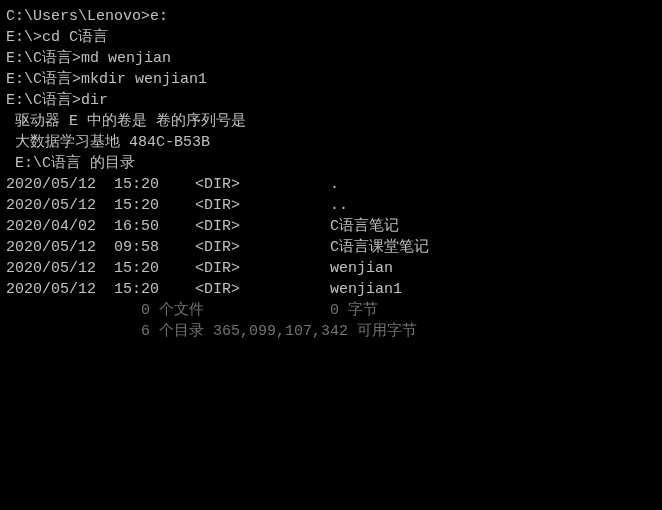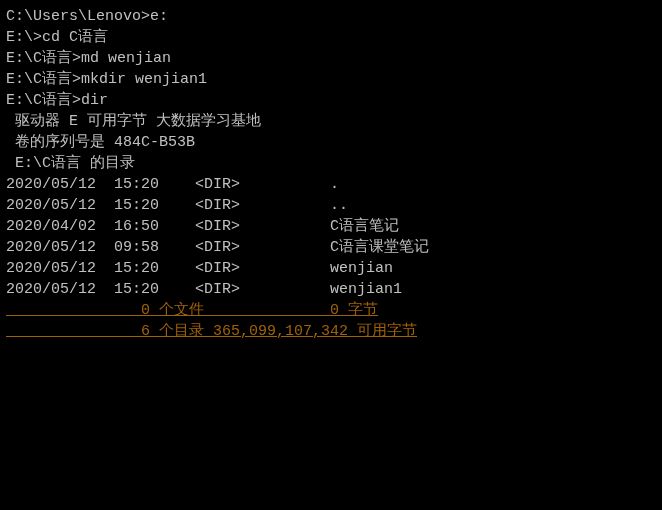--- a/index.html
+++ b/index.html
@@ -11,38 +11,37 @@
       font-size: 15px;
       line-height: 1.4;
       width: 650px;
       overflow: hidden;
     }
     .line {
       white-space: pre;
       display: block;
     }
     .dimline {
-      color: #a16207;
-      text-decoration: underline;
+      color: #737373;
     }
   </style>
 </head>
 <body>
 
 <span class="line">C:\Users\Lenovo&gt;e:</span>
 <span class="line"></span>
 <span class="line">E:\&gt;cd C语言</span>
 <span class="line"></span>
 <span class="line">E:\C语言&gt;md wenjian</span>
 <span class="line"></span>
 <span class="line">E:\C语言&gt;mkdir wenjian1</span>
 <span class="line"></span>
 <span class="line">E:\C语言&gt;dir</span>
-<span class="line"> 驱动器 E 可用字节 大数据学习基地</span>
-<span class="line"> 卷的序列号是 484C-B53B</span>
+<span class="line"> 驱动器 E 中的卷是 卷的序列号是</span>
+<span class="line"> 大数据学习基地 484C-B53B</span>
 <span class="line"></span>
 <span class="line"> E:\C语言 的目录</span>
 <span class="line"></span>
 <span class="line">2020/05/12  15:20    &lt;DIR&gt;          .</span>
 <span class="line">2020/05/12  15:20    &lt;DIR&gt;          ..</span>
 <span class="line">2020/04/02  16:50    &lt;DIR&gt;          C语言笔记</span>
 <span class="line">2020/05/12  09:58    &lt;DIR&gt;          C语言课堂笔记</span>
 <span class="line">2020/05/12  15:20    &lt;DIR&gt;          wenjian</span>
 <span class="line">2020/05/12  15:20    &lt;DIR&gt;          wenjian1</span>
 <span class="line dimline">               0 个文件              0 字节</span>

